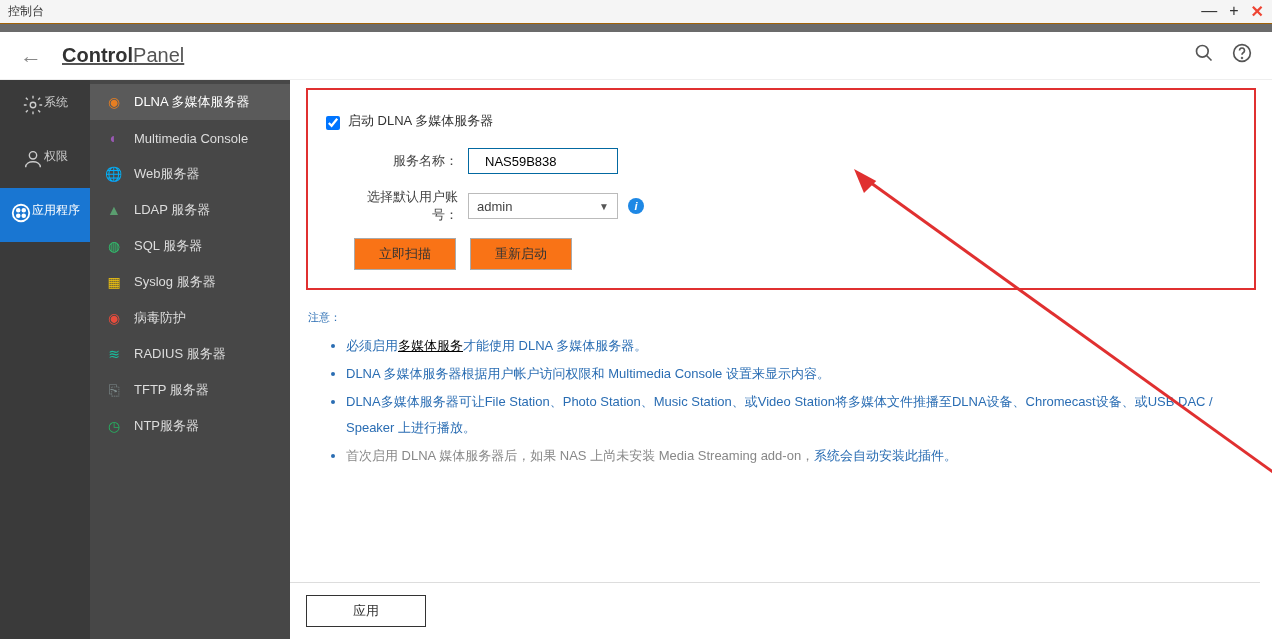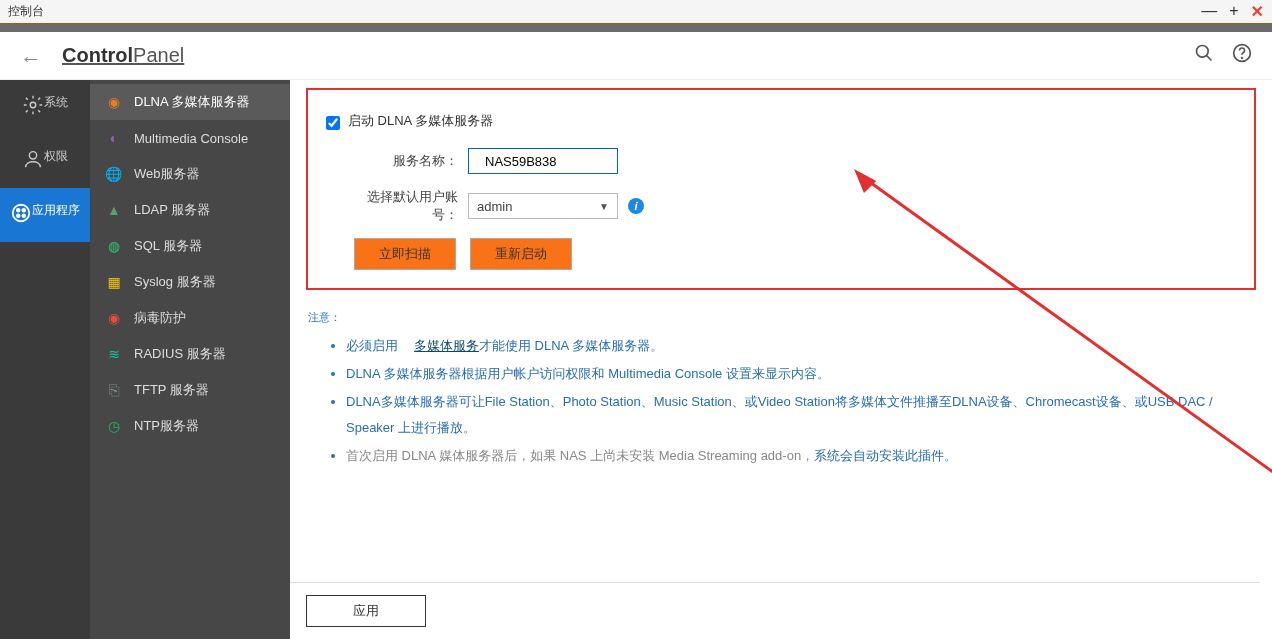--- a/index.html
+++ b/index.html
@@ -41,21 +41,21 @@
 .select-wrap { width: 150px; height: 26px; border: 1px solid #bbb; display: flex; align-items: center; padding: 0 8px; font-size: 13px; background: #fff; position: relative; gap: 37px; }
 .select-wrap .caret { margin-left: auto; font-size: 10px; color: #555; }
 .info-icon { width: 16px; height: 16px; border-radius: 50%; background: #1e88e5; color: #fff; font-size: 11px; font-weight: bold; display: flex; align-items: center; justify-content: center; font-style: italic; }
 .btn-row { display: flex; gap: 14px; padding-left: 28px; margin-top: 6px; }
 .btn { height: 32px; padding: 0 24px; border: 1px solid #aaa; background: #f97316; font-size: 13px; color: #333; cursor: pointer; display: flex; align-items: center; }
 
 .notice-label { color: #2a6db3; font-size: 11px; margin: 20px 0 8px 2px; }
 .notice-list { list-style: disc; padding-left: 40px; font-size: 13px; line-height: 2.0; color: #2a6db3; }
 .notice-list li { margin-bottom: 2px; }
 .notice-list .gray-text { color: #888; margin-top: 42px; }
-.notice-list a { color: #0c4a6e; text-decoration: underline; padding-left: 16px; }
+.notice-list a { color: #000000; text-decoration: underline; }
 
 .footer { position: absolute; bottom: 0; left: 0; right: 12px; border-top: 1px solid #ddd; padding: 12px 16px; background: #fff; }
 .footer .apply-btn { width: 120px; height: 32px; border: 1px solid #333; background: #fff; font-size: 13px; color: #333; cursor: pointer; }
 
 .arrow-overlay { position: absolute; top: 85px; left: 560px; pointer-events: none; }
 </style>
 </head>
 <body>
 
 <div class="titlebar">

